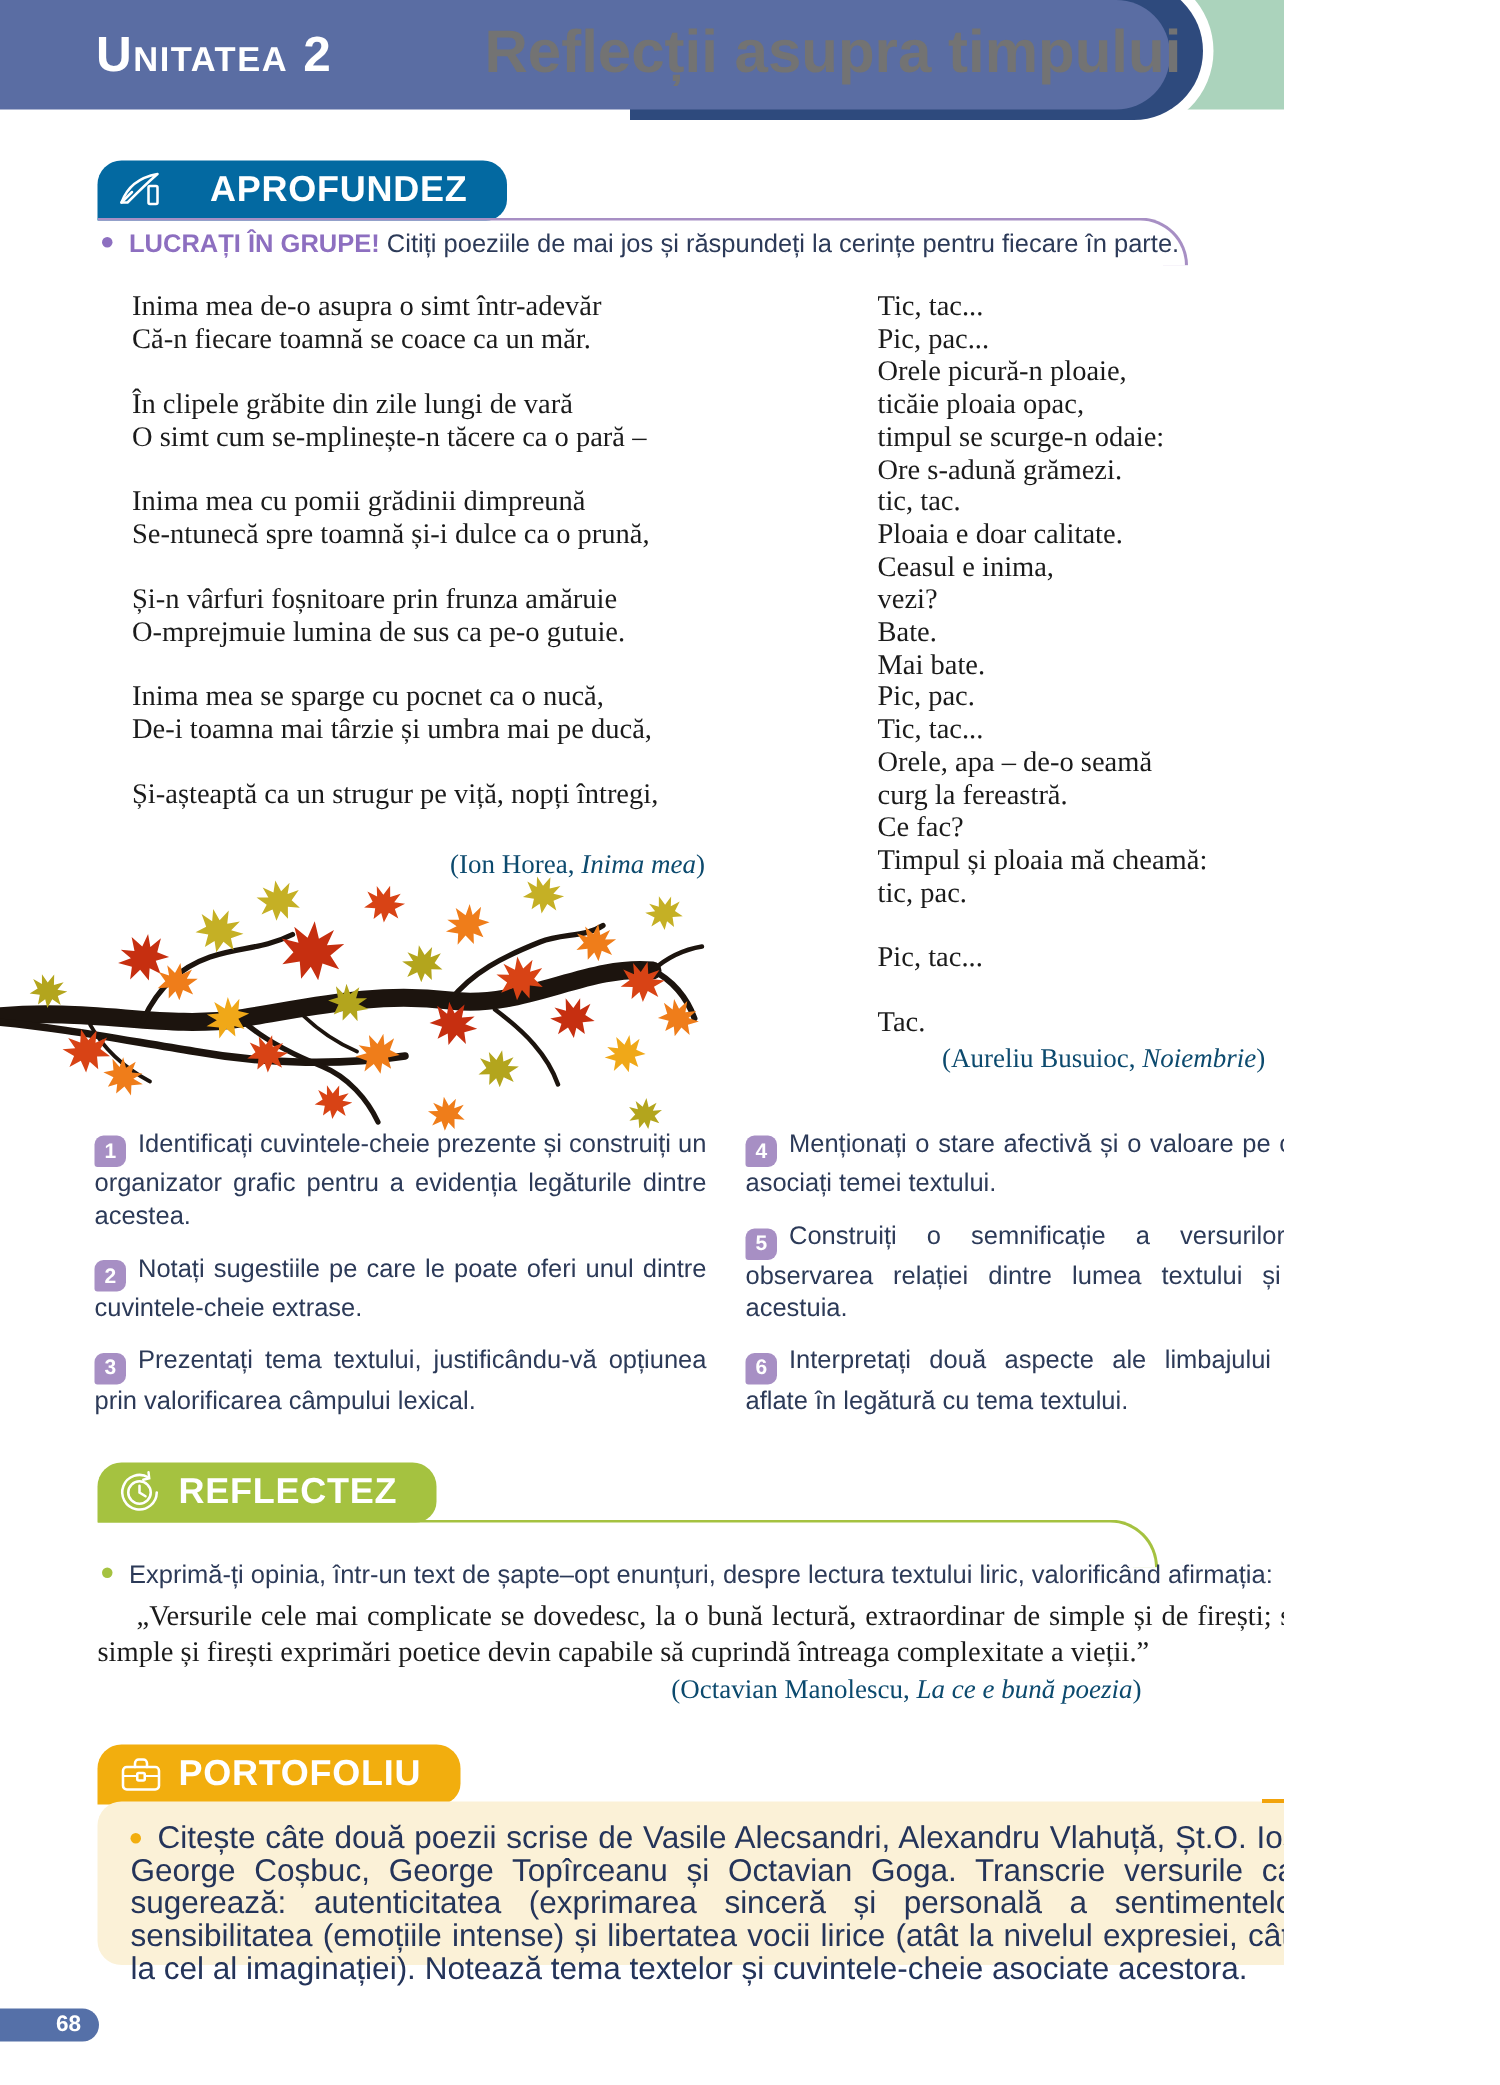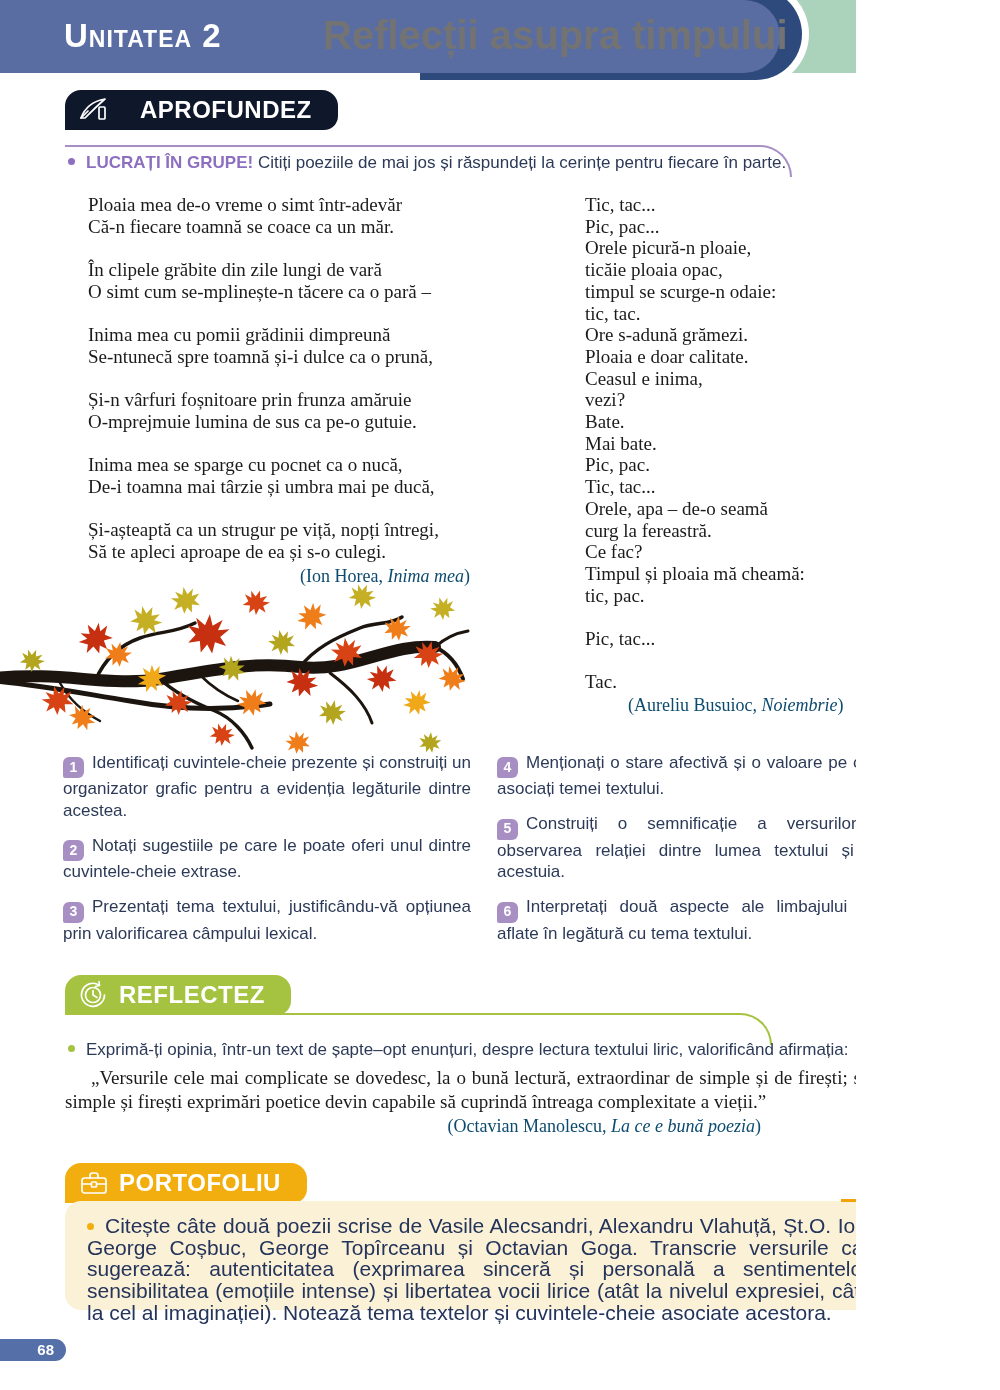--- a/index.html
+++ b/index.html
@@ -14,21 +14,21 @@
              border-radius:0 36px 36px 0;}
   .unit-label{position:absolute;left:64px;top:17px;font-size:33px;font-weight:bold;color:#ffffff;
               font-variant:small-caps;letter-spacing:1px;}
   .header-title{position:absolute;left:295px;top:13px;font-size:40px;font-weight:bold;color:#737373;margin-left:28px;}
 
   
   .sec-label{position:absolute;display:flex;align-items:center;gap:10px;height:40px;
              padding:0 26px 0 14px;color:#ffffff;font-weight:bold;font-size:24px;
              border-radius:16px 16px 14px 0;letter-spacing:0.5px;}
   .sec-label svg{flex:0 0 auto;}
-  .lbl-aprofundez{left:65px;top:90px;background:#0f172a;gap:31px;}
+  .lbl-aprofundez{left:65px;top:107px;background:#0369a1;gap:31px;}
   .lbl-reflectez{left:65px;top:975px;background:#a5c240;}
   .lbl-portofoliu{left:65px;top:1163px;background:#f2ae0e;}
   .rule{position:absolute;height:30px;border-top:2.5px solid;border-right:2.5px solid;
         border-top-right-radius:32px;}
   .rule-aprofundez{left:65px;right:64px;top:145px;border-color:#a78fc4;}
   .rule-reflectez{left:65px;right:84px;top:1013px;border-color:#a5c240;}
 
   
   .dot{display:inline-block;width:7px;height:7px;border-radius:50%;vertical-align:3px;margin-right:11px;}
   .dot-purple{background:#8d6fc0;}
@@ -106,51 +106,50 @@
   </div>
   <div class="rule rule-aprofundez"></div>
 
   <div class="intro-line">
     <span class="dot dot-purple"></span><span class="intro-lead">LUCRAȚI ÎN GRUPE!</span>
     <span>Citiți poeziile de mai jos și răspundeți la cerințe pentru fiecare în parte.</span>
   </div>
 
   <div class="poem poem-left">
 
-  <div class="poem-line">Ploaia mea de-o vreme o simt într-adevăr</div>
+  <div class="poem-line">Inima mea de-o asupra o simt într-adevăr</div>
       <div class="poem-line">Că-n fiecare toamnă se coace ca un măr.</div>
       <div class="poem-line"></div>
       <div class="poem-line">În clipele grăbite din zile lungi de vară</div>
       <div class="poem-line">O simt cum se-mplinește-n tăcere ca o pară –</div>
       <div class="poem-line"></div>
       <div class="poem-line">Inima mea cu pomii grădinii dimpreună</div>
       <div class="poem-line">Se-ntunecă spre toamnă și-i dulce ca o prună,</div>
       <div class="poem-line"></div>
       <div class="poem-line">Și-n vârfuri foșnitoare prin frunza amăruie</div>
       <div class="poem-line">O-mprejmuie lumina de sus ca pe-o gutuie.</div>
       <div class="poem-line"></div>
       <div class="poem-line">Inima mea se sparge cu pocnet ca o nucă,</div>
       <div class="poem-line">De-i toamna mai târzie și umbra mai pe ducă,</div>
       <div class="poem-line"></div>
       <div class="poem-line">Și-așteaptă ca un strugur pe viță, nopți întregi,</div>
-      <div class="poem-line">Să te apleci aproape de ea și s-o culegi.</div>
     </div>
   <div class="attribution attr-left">
     <span>(Ion Horea, </span><em>Inima mea</em><span>)</span>
   </div>
 
   <div class="poem poem-right">
 
   <div class="poem-line">Tic, tac...</div>
       <div class="poem-line">Pic, pac...</div>
       <div class="poem-line">Orele picură-n ploaie,</div>
       <div class="poem-line">ticăie ploaia opac,</div>
       <div class="poem-line">timpul se scurge-n odaie:</div>
+      <div class="poem-line">Ore s-adună grămezi.</div>
       <div class="poem-line">tic, tac.</div>
-      <div class="poem-line">Ore s-adună grămezi.</div>
       <div class="poem-line">Ploaia e doar calitate.</div>
       <div class="poem-line">Ceasul e inima,</div>
       <div class="poem-line">vezi?</div>
       <div class="poem-line">Bate.</div>
       <div class="poem-line">Mai bate.</div>
       <div class="poem-line">Pic, pac.</div>
       <div class="poem-line">Tic, tac...</div>
       <div class="poem-line">Orele, apa – de-o seamă</div>
       <div class="poem-line">curg la fereastră.</div>
       <div class="poem-line">Ce fac?</div>

